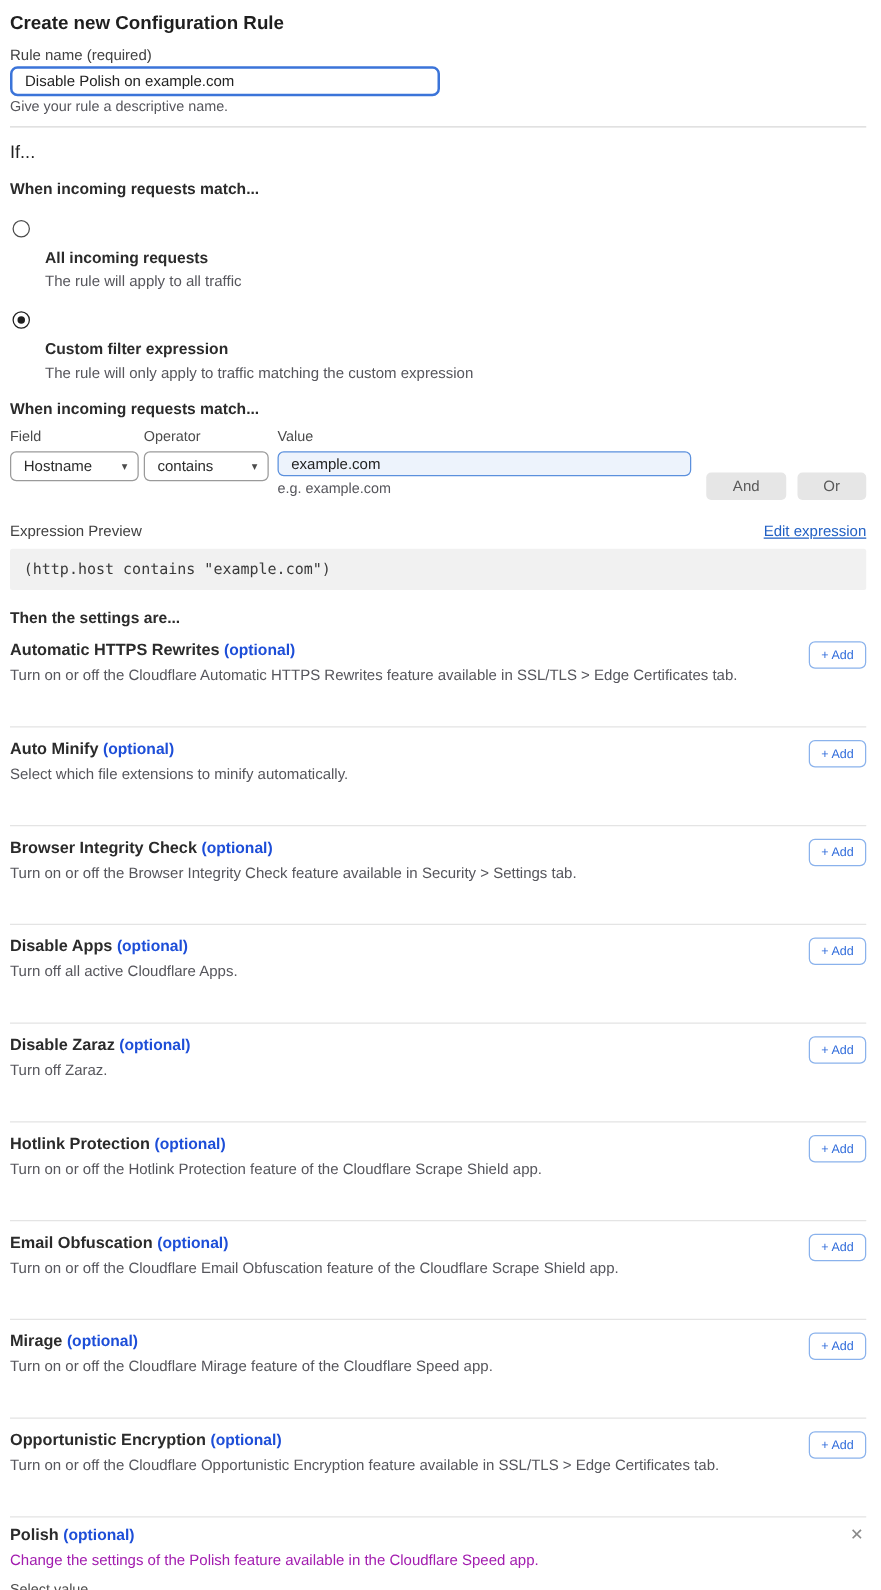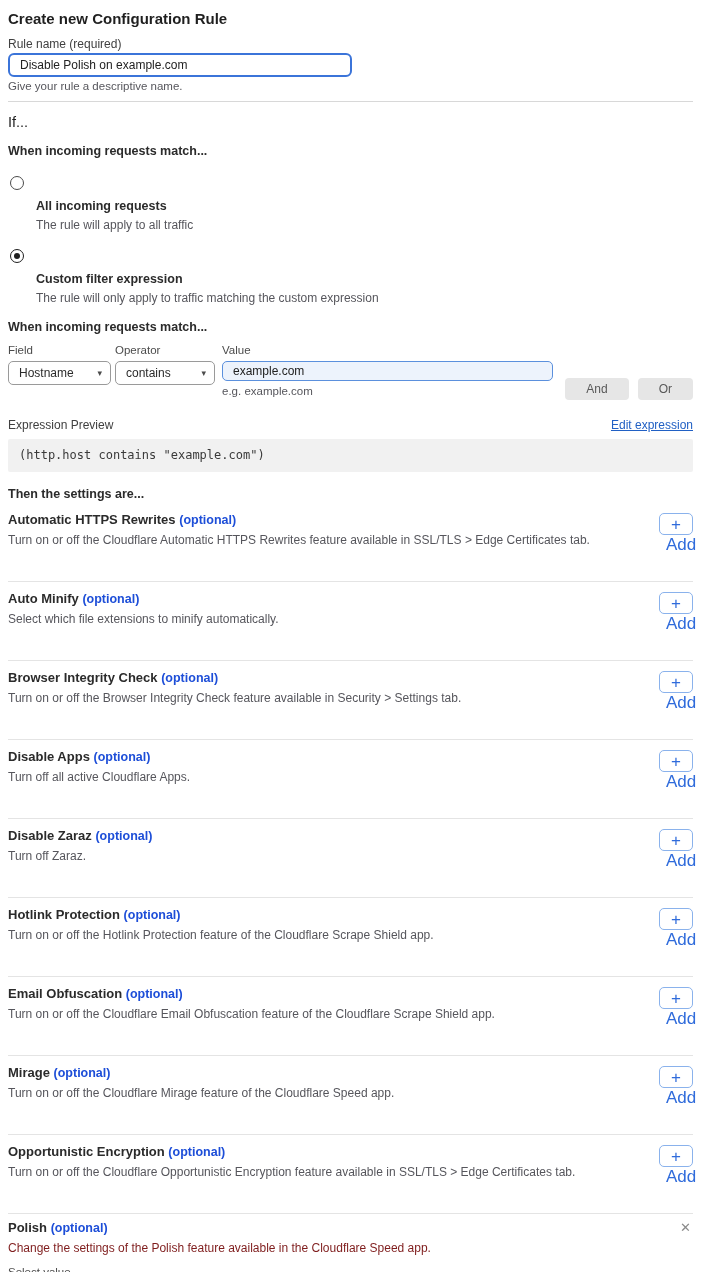--- a/index.html
+++ b/index.html
@@ -78,31 +78,31 @@
   
   .settings-list { margin-top:1px; }
   .setting-row {
     height:79px; border-bottom:1px solid #e4e4e4; padding-top:8px;
     display:flex; justify-content:space-between; align-items:flex-start;
   }
   .setting-title { font-size:13px; font-weight:bold; color:#2b2b2b; line-height:18px; }
   .optional { font-weight:bold; color:#1d4ed8; font-size:12.5px; }
   .setting-desc { font-size:12px; color:#56565c; line-height:15px; margin-top:4px; }
   .add-btn {
-    flex:none; width:34px; height:22px; border:1px solid #8ab2ec; border-radius:5px;
-    background:#fff; color:#2f6bdb; font-size:17px; font-family:"Liberation Sans", sans-serif;
+    flex:none; width:46px; height:22px; border:1px solid #8ab2ec; border-radius:5px;
+    background:#fff; color:#2f6bdb; font-size:10px; font-family:"Liberation Sans", sans-serif;
     cursor:pointer; margin-top:2px;
   }
 
   
   .polish-section { padding-top:6px; }
   .polish-header { display:flex; justify-content:space-between; align-items:flex-start;text-align:center; }
   .polish-title { font-size:13px; font-weight:bold; color:#2b2b2b; line-height:16px; }
   .close-icon { font-size:13px; color:#8a8a8a; line-height:16px; cursor:pointer; padding:0 2px; }
-  .polish-desc { font-size:12px; color:#7f1d1d; line-height:14px; margin-top:5px; }
+  .polish-desc { font-size:12px; color:#a21caf; line-height:14px; margin-top:5px; }
   .select-value-label { font-size:11.5px; color:#4b4b4b; line-height:13px; margin-top:11px; }
   .polish-select { width:200px; height:17px; margin-top:4px; border-color:#8a8a8a; }
 </style>
 </head>
 <body>
 
 <h1 class="page-title">Create new Configuration Rule</h1>
 
 <div>
   <div class="field-label">Rule name (required)</div>

